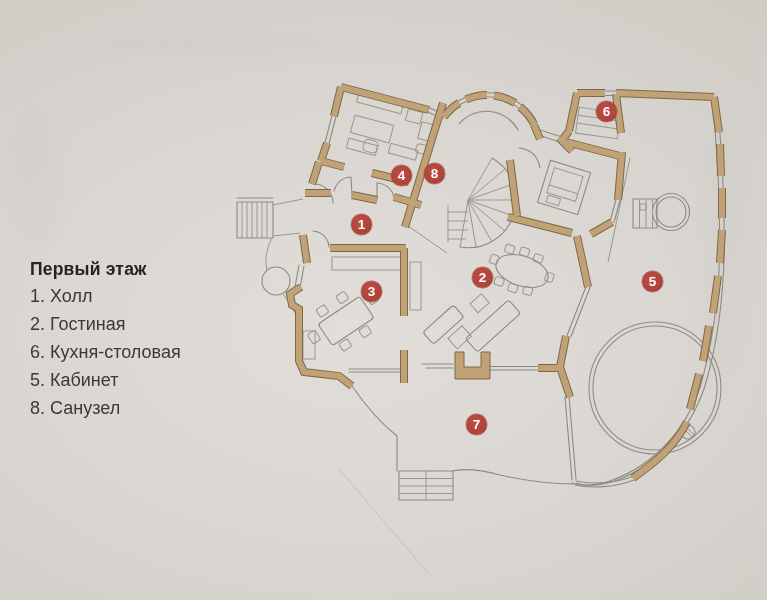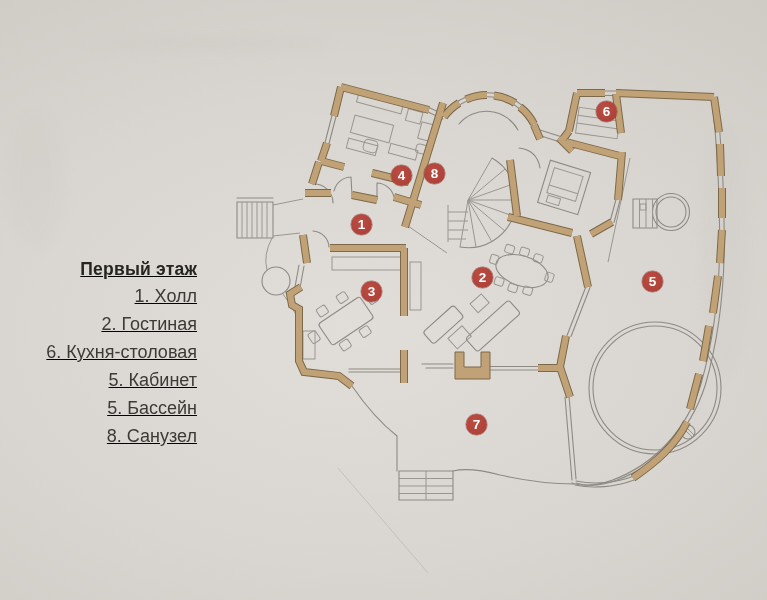--- a/index.html
+++ b/index.html
@@ -14,22 +14,21 @@
   .smudge{position:absolute;background:#c9c6c0;filter:blur(6px);opacity:.25;border-radius:50%;}
   svg.plan{position:absolute;left:0;top:0;}
   .thin{stroke:var(--line,#8d8a84);stroke-width:1.1;fill:none;stroke-linecap:round;}
   .thinlt{stroke:#9a968f;stroke-width:1;fill:none;}
   .wo{stroke:var(--wall_outline,#7b6949);stroke-width:8;fill:none;stroke-linecap:butt;stroke-linejoin:miter;}
   .w{stroke:var(--wall,#c1a276);stroke-width:6;fill:none;stroke-linecap:butt;stroke-linejoin:miter;}
   .wfill{fill:var(--wall,#c1a276);stroke:var(--wall_outline,#7b6949);stroke-width:1;}
   .crease{stroke:#bab7b1;stroke-width:1;fill:none;opacity:.7;}
   .legend{
     position:absolute;left:30px;top:257px;width:167px;
-    text-align:right;
-    text-decoration:underline;
+    text-align:left;
   }
   .legend-title{
     font-size:17.5px;font-weight:700;color:var(--text_title,#262421);
     line-height:25px;letter-spacing:.2px;
   }
   .legend-item{
     font-size:18px;color:var(--text_item,#3c3936);
     line-height:28px;white-space:nowrap;
   }
   .marker{
@@ -247,21 +246,20 @@
       <path class="wfill" d="M455,379 L455,352 L464,352 L464,367 L481,367 L481,352 L490,352 L490,379 Z"></path>
     </g>
   </svg>
 
   <div class="legend">
     <div class="legend-title">Первый этаж</div>
     <div class="legend-item">1. Холл</div>
     <div class="legend-item">2. Гостиная</div>
     <div class="legend-item">6. Кухня-столовая</div>
     <div class="legend-item">5. Кабинет</div>
-    <div class="legend-item">5. Бассейн</div>
     <div class="legend-item">8. Санузел</div>
   </div>
 
   <div class="marker" style="left:351px;top:214px;">1</div>
   <div class="marker" style="left:472px;top:267px;">2</div>
   <div class="marker" style="left:361px;top:281px;">3</div>
   <div class="marker" style="left:391px;top:165px;">4</div>
   <div class="marker" style="left:642px;top:271px;">5</div>
   <div class="marker" style="left:596px;top:101px;">6</div>
   <div class="marker" style="left:466px;top:414px;">7</div>

